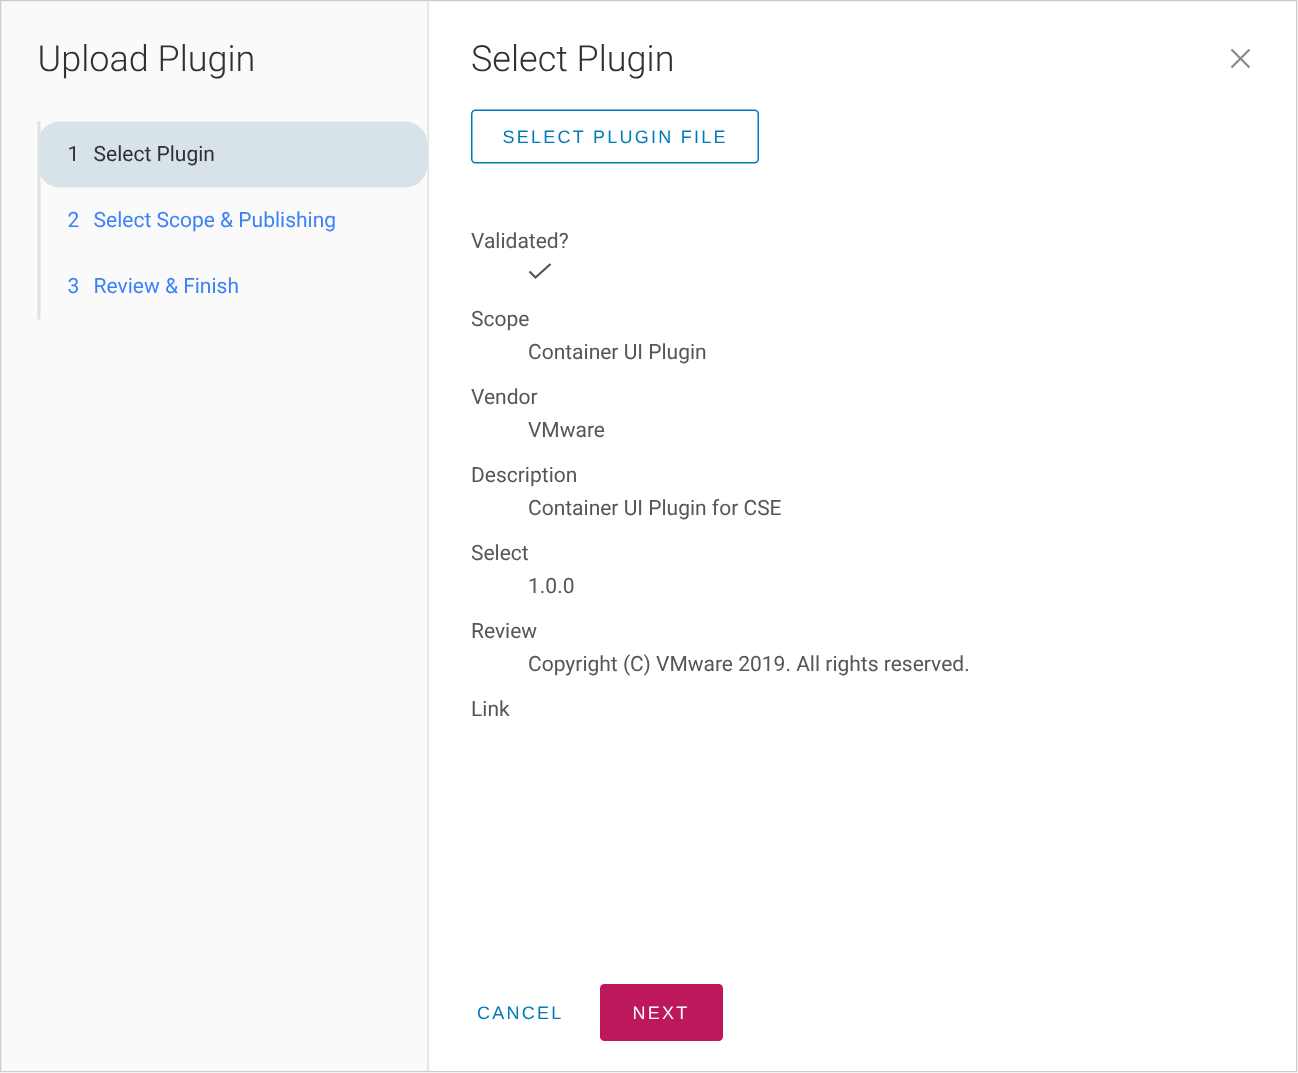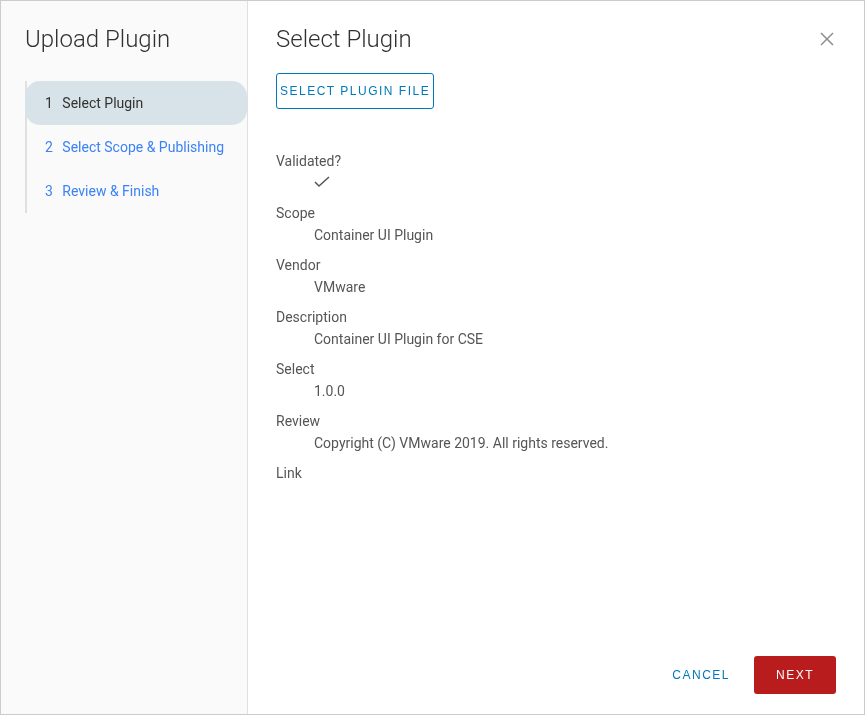--- a/index.html
+++ b/index.html
@@ -16,21 +16,21 @@
       height: 715px;
       overflow: hidden;
     }
     .wizard {
       display: flex;
       width: 100%;
       height: 100%;
       border: 1px solid #ccc;
     }
     .sidebar {
-      width: 247px;
+      width: 285px;
       background: #fafafa;
       padding: 24px 0;
       border-right: 1px solid #e0e0e0;
     }
     .sidebar-title {
       font-size: 24px;
       font-weight: 300;
       color: #313131;
       padding: 0 24px 28px 24px;
     }
@@ -84,21 +84,21 @@
     }
     .content {
       padding: 20px 28px;
       flex: 1;
       overflow: auto;
     }
     .select-file-btn {
       border: 1px solid #0079b8;
       background: #fff;
       color: #0079b8;
-      padding: 10px 3px;
+      padding: 10px 20px;
       font-size: 12px;
       letter-spacing: 1.5px;
       border-radius: 3px;
       cursor: pointer;
       font-weight: 400;
     }
     .info-block {
       margin-top: 44px;
     }
     .info-label {
@@ -111,36 +111,36 @@
       margin-top: 6px;
       padding-left: 38px;
       font-size: 14px;
     }
     .check-icon {
       padding-left: 38px;
       margin-top: 6px;
     }
     .footer {
       display: flex;
-      justify-content: flex-end;
+      justify-content: flex-start;
       align-items: center;
       padding: 20px 28px;
       gap: 20px;
     }
     .cancel-btn {
       background: none;
       border: none;
       color: #0079b8;
       font-size: 12px;
       letter-spacing: 1.5px;
       cursor: pointer;
       padding: 10px 4px;
     }
     .next-btn {
-      background: #b91c1c;
+      background: #be185d;
       border: none;
       color: #fff;
       font-size: 12px;
       letter-spacing: 1.5px;
       cursor: pointer;
       padding: 12px 22px;
       border-radius: 3px;
     }
   </style>
 </head>

